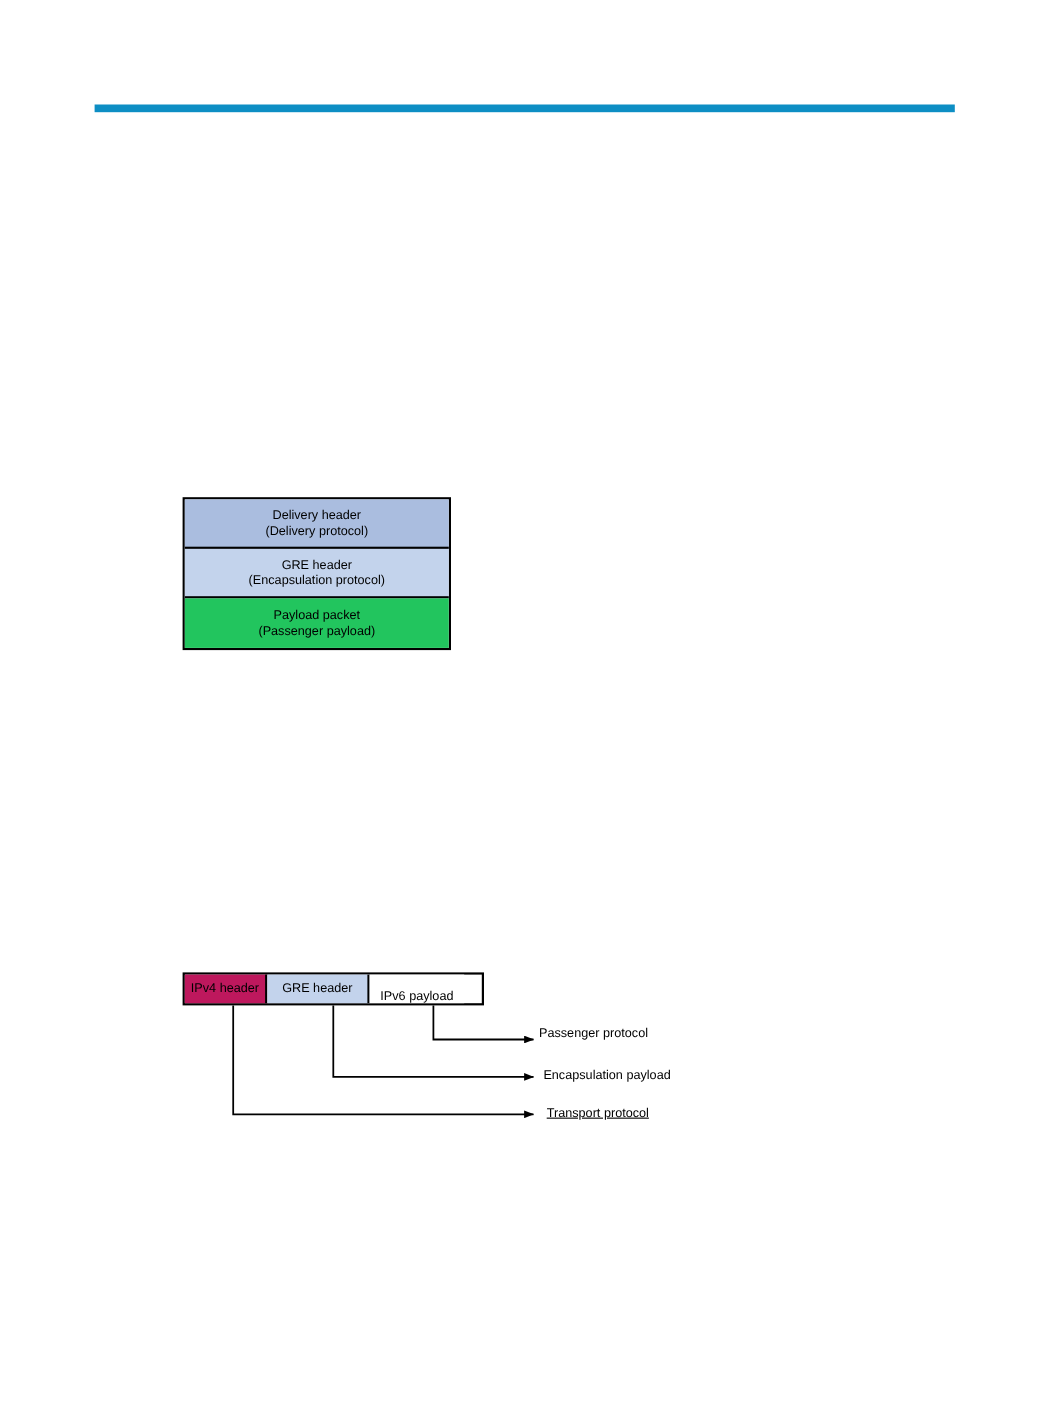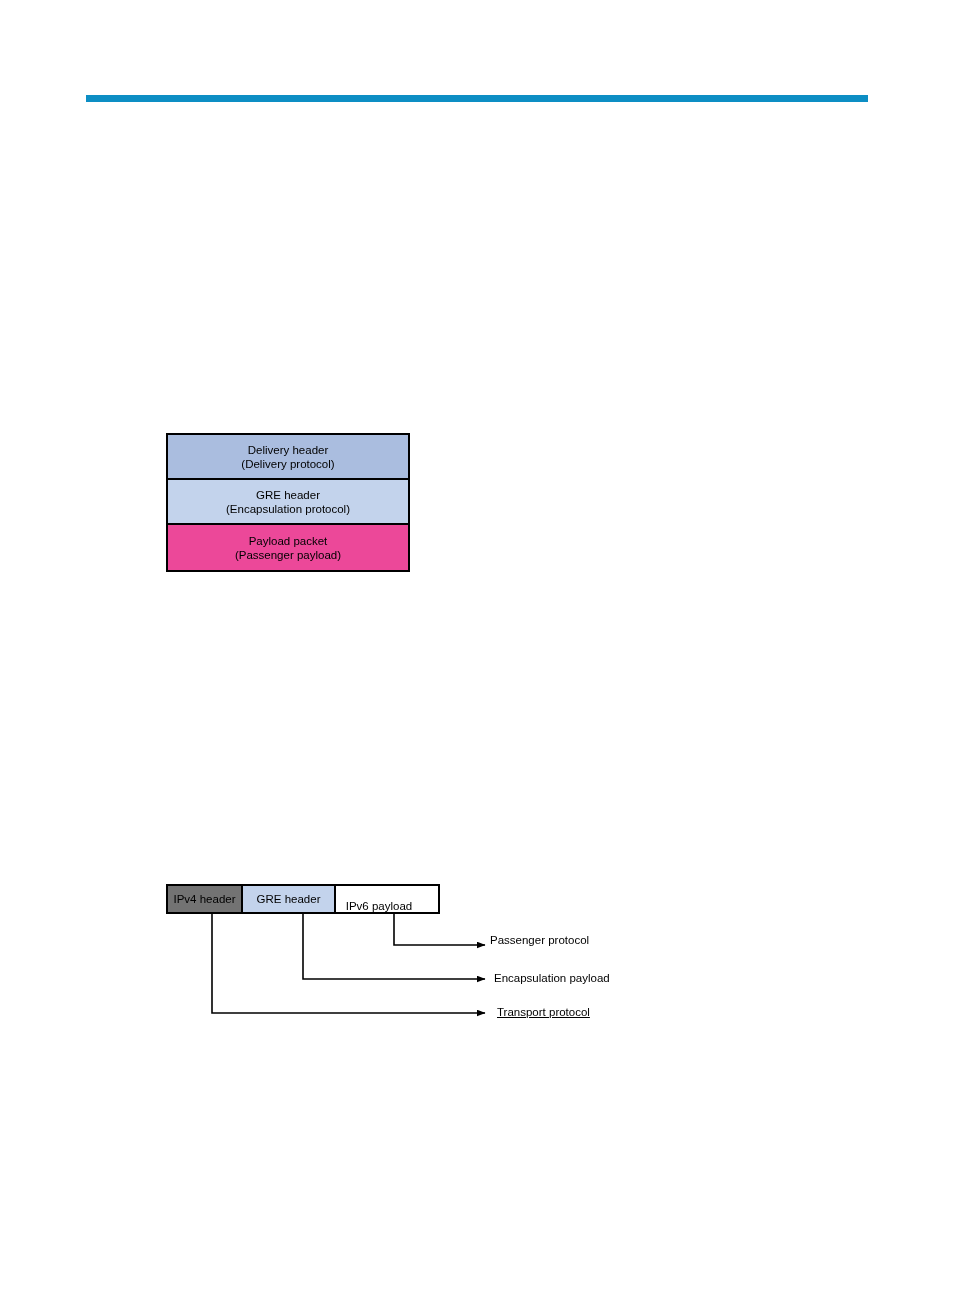--- a/index.html
+++ b/index.html
@@ -24,21 +24,21 @@
     top: 95px;
     width: 782px;
     height: 7px;
     background: #0d8ec4;
   }
 
   
   .stack-diagram {
     position: absolute;
     left: 166px;
-    top: 433px;
+    top: 452px;
     width: 244px;
     height: 139px;
     border: 2px solid #000000;
     box-sizing: border-box;
   }
   .stack-row {
     height: 46px;
     box-sizing: border-box;
     display: flex;
     flex-direction: column;
@@ -51,21 +51,21 @@
     background: #aabddf;
     border-bottom: 2px solid #000000;
     height: 45px;
   }
   .stack-row.r2 {
     background: #c3d3ec;
     border-bottom: 2px solid #000000;
     height: 45px;
   }
   .stack-row.r3 {
-    background: #ec4899;
+    background: #22c55e;
     height: 45px;
   }
   .stack-row span {
     display: block;
     white-space: nowrap;
   }
 
   
   .packet-diagram {
     position: absolute;
@@ -80,21 +80,21 @@
   .packet-cell {
     box-sizing: border-box;
     display: flex;
     align-items: center;
     justify-content: center;
     font-size: 11.5px;
     white-space: nowrap;
   }
   .packet-cell.c1 {
     width: 75px;
-    background: #737373;
+    background: #be185d;
     border-right: 2px solid #000000;
   }
   .packet-cell.c2 {
     width: 93px;
     background: #c3d3ec;
     border-right: 2px solid #000000;
   }
   .packet-cell.c3 {
     width: 86px;
     background: #ffffff;

